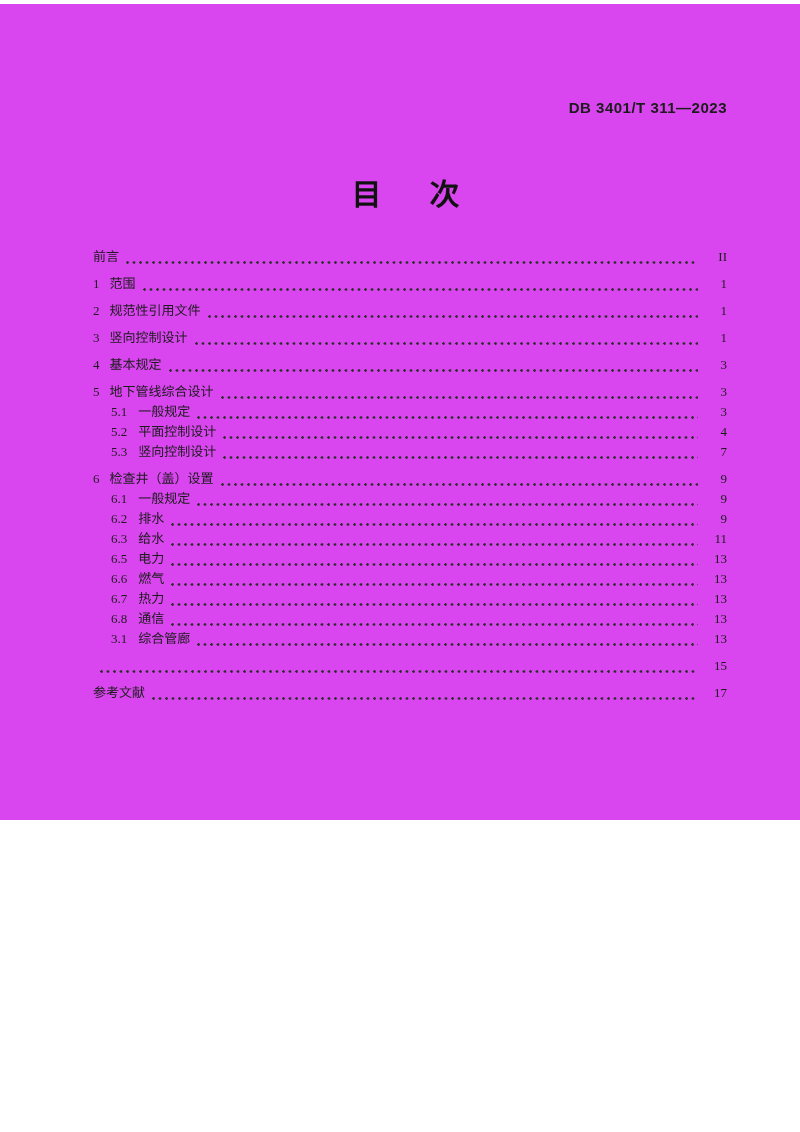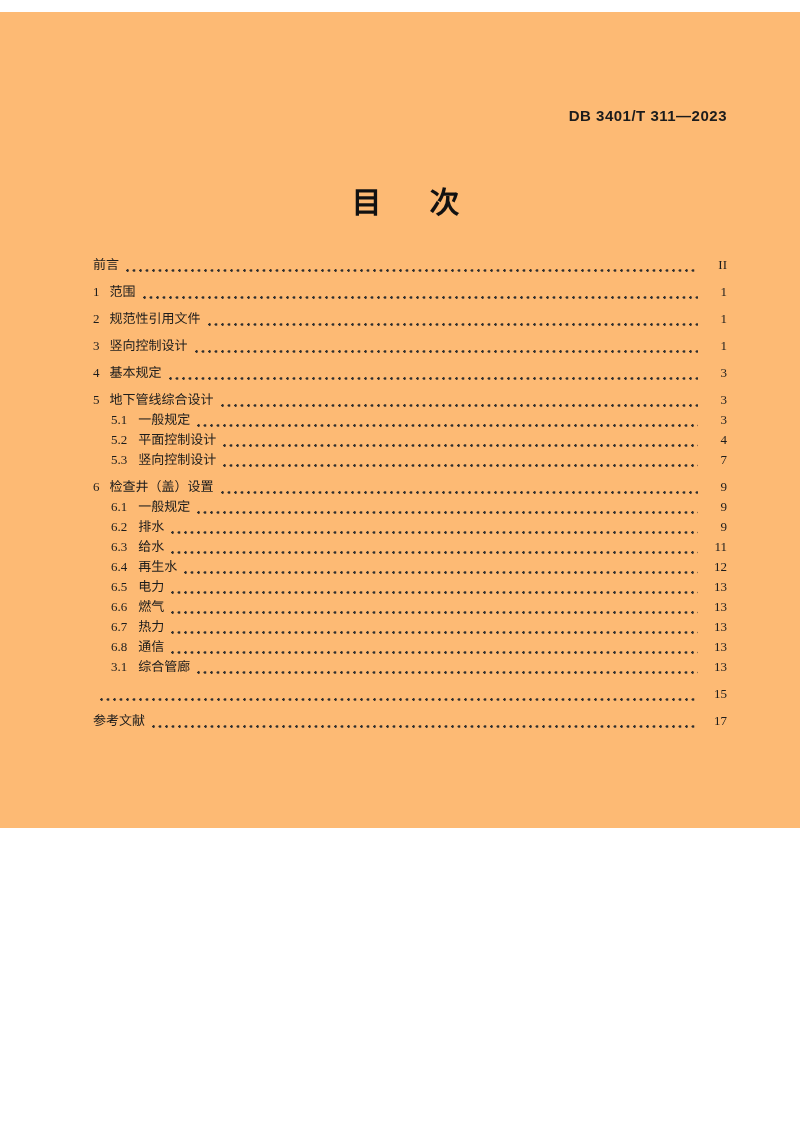--- a/index.html
+++ b/index.html
@@ -4,22 +4,22 @@
 <style>
   html, body {
     margin: 0;
     padding: 0;
     background: #ffffff;
   }
   .page {
     position: relative;
     width: 800px;
     height: 816px;
-    margin: 12px auto;
-    background: #fdba74;
+    margin: 4px auto;
+    background: #d946ef;
     font-family: "Liberation Serif", "DejaVu Serif", serif;
     color: #1c1c1c;
     overflow: hidden;
   }
   .doc-code {
     position: absolute;
     top: 95px;
     right: 73px;
     font-family: "Liberation Sans", "DejaVu Sans", sans-serif;
     font-size: 15px;
@@ -174,26 +174,20 @@
       <span class="dots"></span>
       <span class="pg">9</span>
     </div>
       <div class="row l2">
       <span class="num">6.3</span>
       <span class="label">给水</span>
       <span class="dots"></span>
       <span class="pg">11</span>
     </div>
       <div class="row l2">
-      <span class="num">6.4</span>
-      <span class="label">再生水</span>
-      <span class="dots"></span>
-      <span class="pg">12</span>
-    </div>
-      <div class="row l2">
       <span class="num">6.5</span>
       <span class="label">电力</span>
       <span class="dots"></span>
       <span class="pg">13</span>
     </div>
       <div class="row l2">
       <span class="num">6.6</span>
       <span class="label">燃气</span>
       <span class="dots"></span>
       <span class="pg">13</span>

